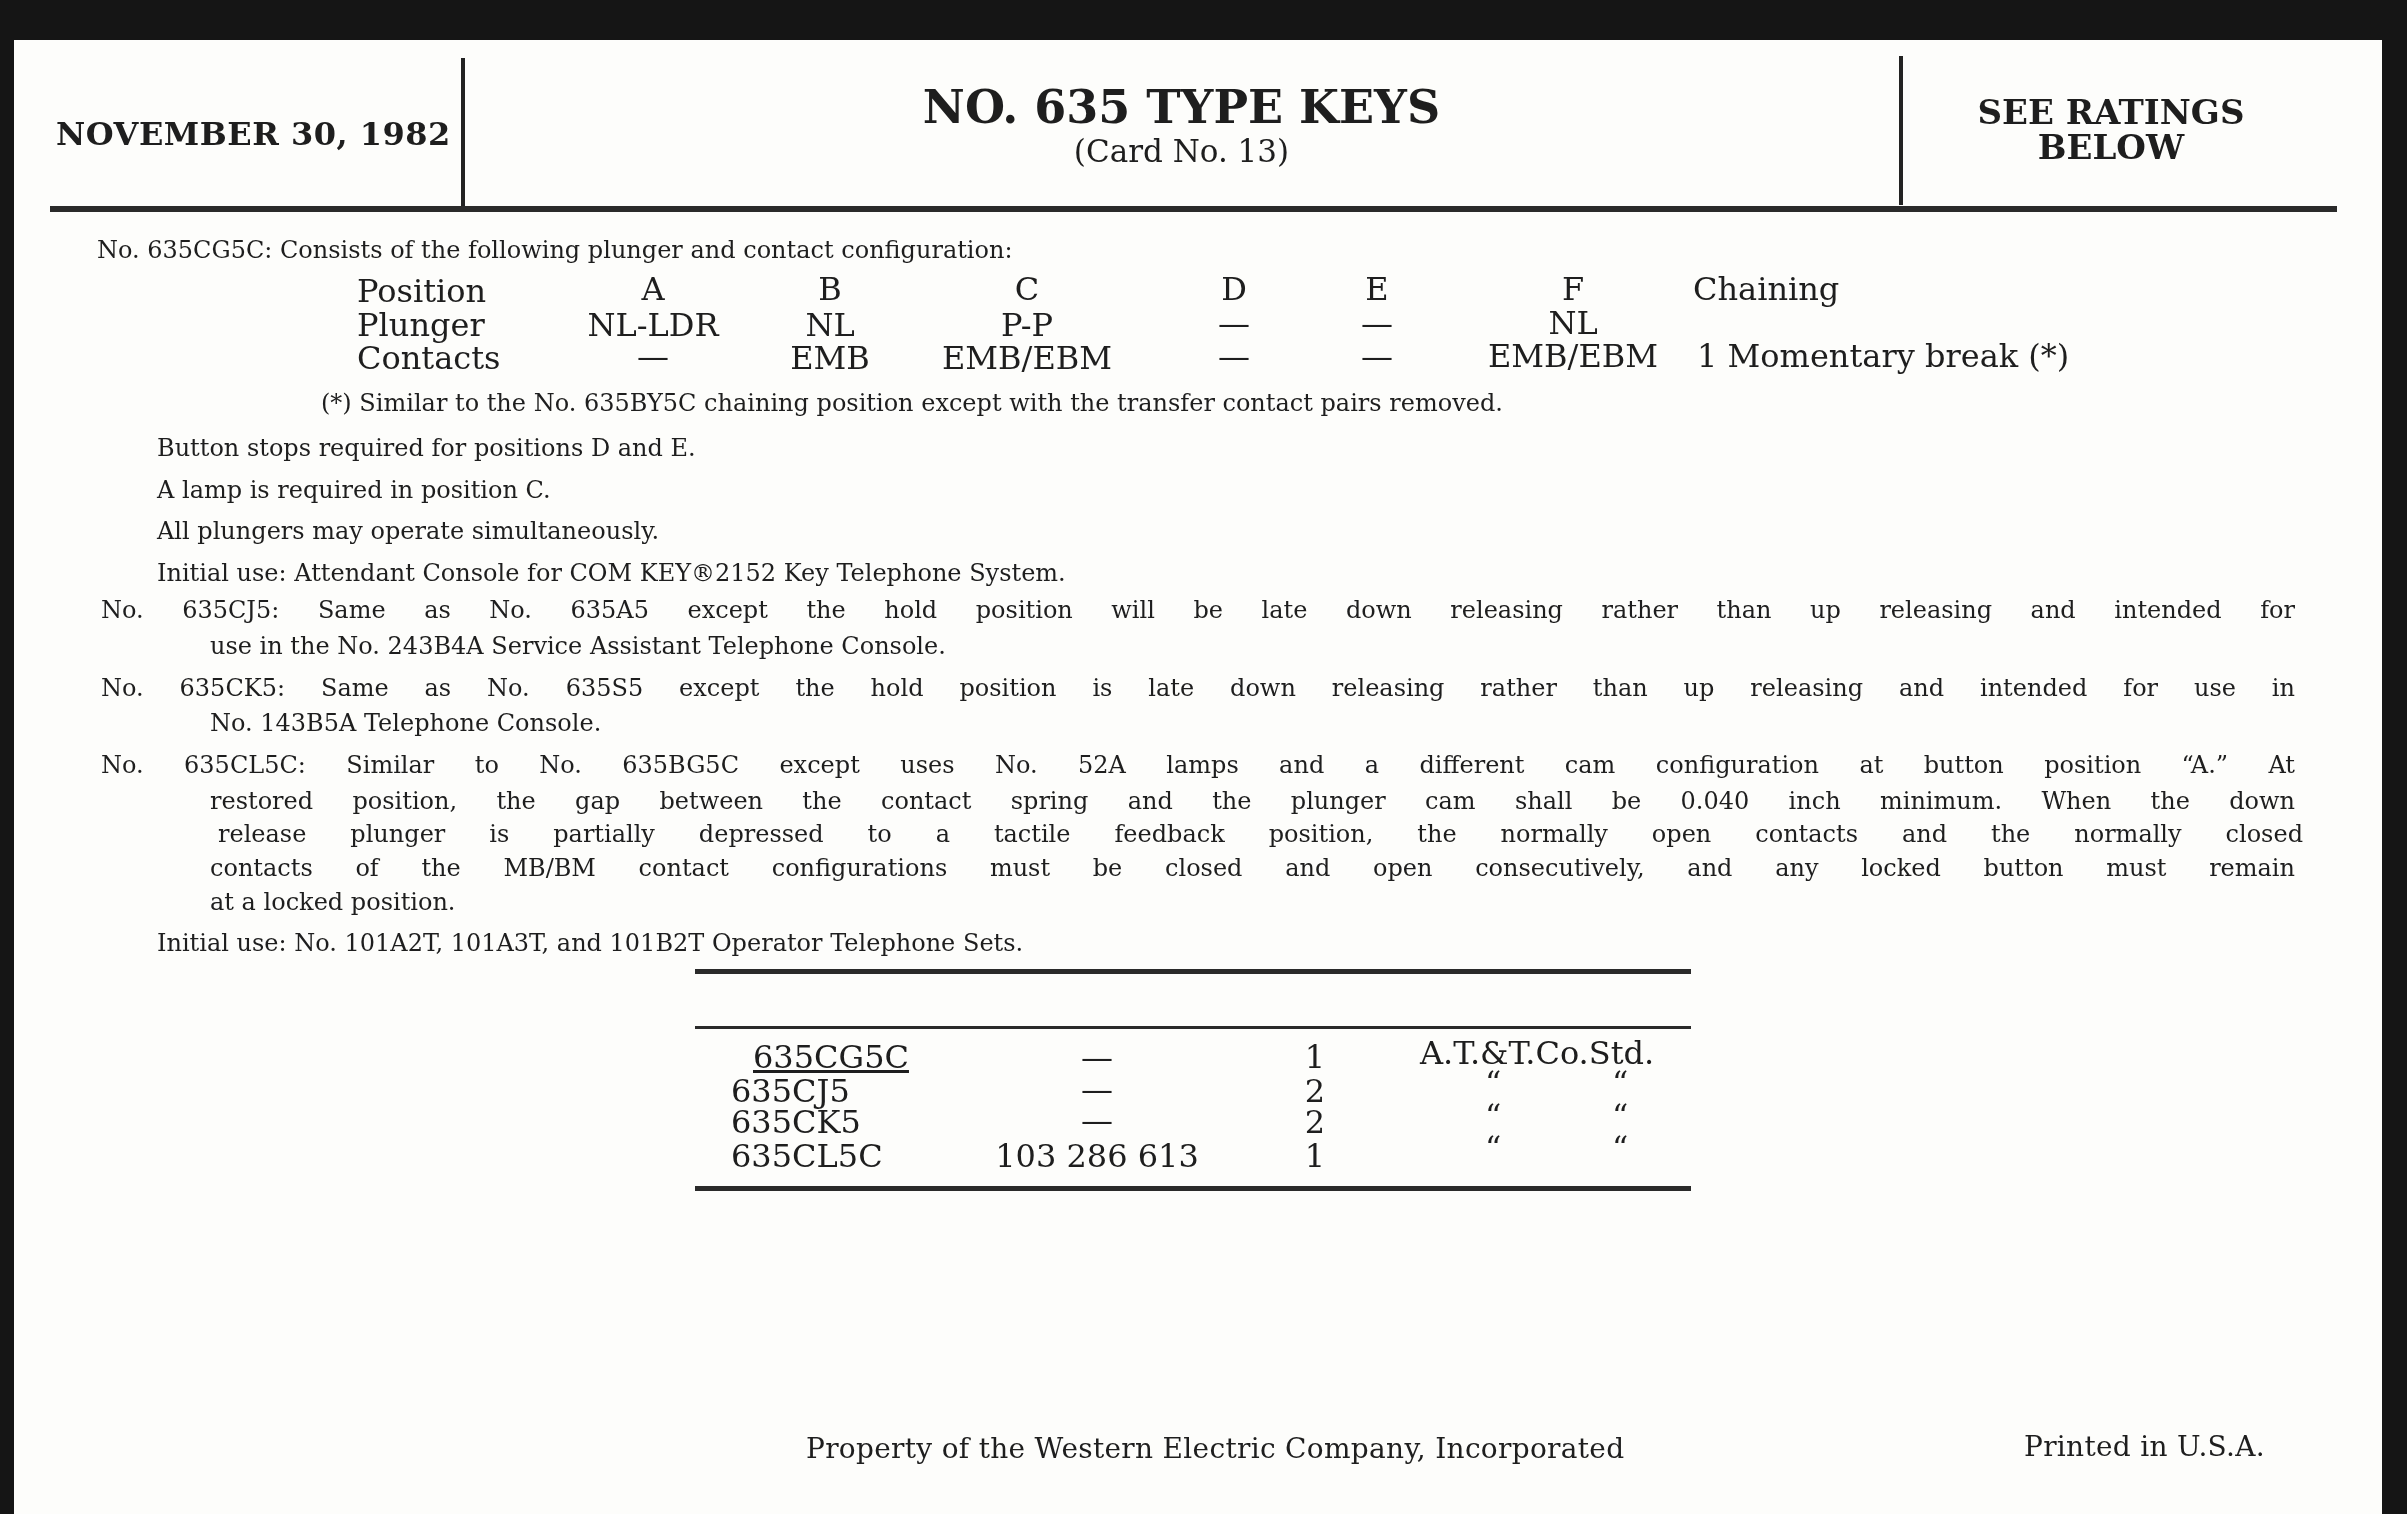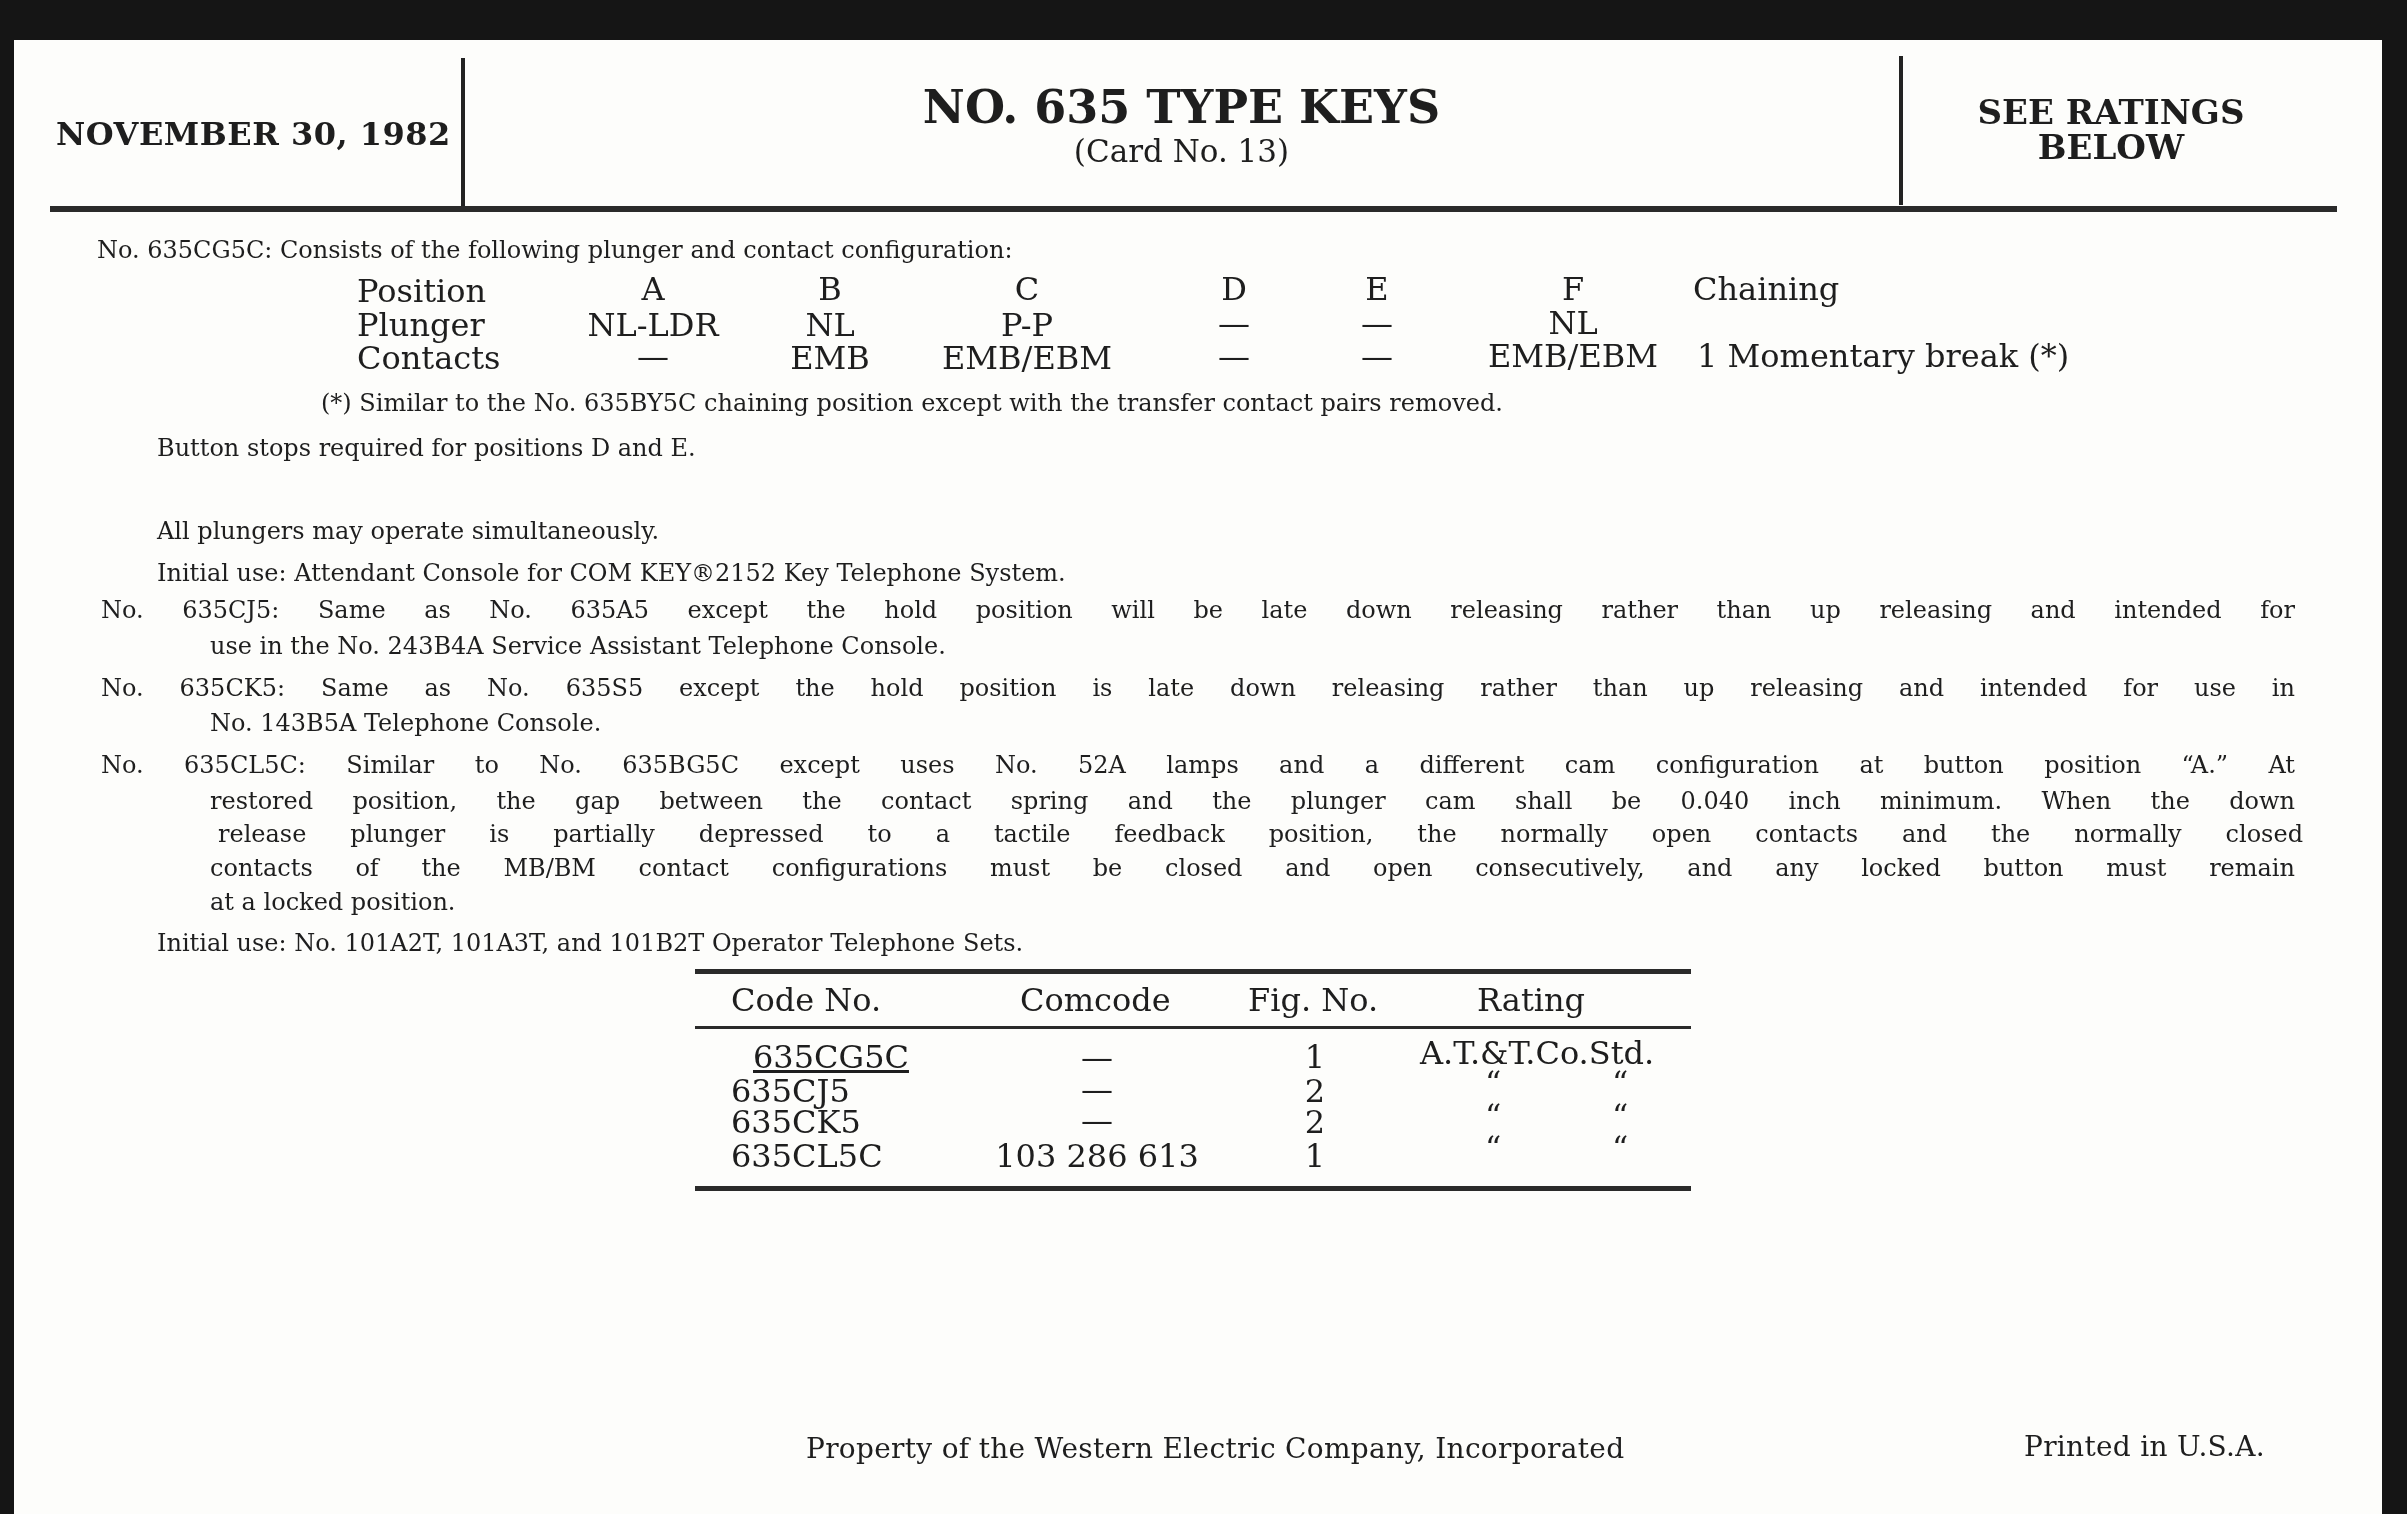--- a/index.html
+++ b/index.html
@@ -90,43 +90,38 @@
     <span class="cell" style="left:1519px; top:32px;">NL</span>
     <span class="cell" style="left:1519px; top:65px;">EMB/EBM</span>
 
     <span class="lbl" style="left:1639px; top:-2px;">Chaining</span>
     <span class="lbl" style="left:1643px; top:65px;">1 Momentary break (*)</span>
   </div>
 
   <div class="line" style="left:307px; top:345px;">(*) Similar to the No. 635BY5C chaining position except with the transfer contact pairs removed.</div>
 
   <div class="line" style="left:143px; top:390px;">Button stops required for positions D and E.</div>
+  <div class="line" style="left:143px; top:432px;">A lamp is required in position C.</div>
   <div class="line" style="left:143px; top:473px;">All plungers may operate simultaneously.</div>
   <div class="line" style="left:143px; top:515px;">Initial use: Attendant Console for COM KEY®2152 Key Telephone System.</div>
 
   <div class="line just" style="left:87px; top:552px; width:2194px;">No. 635CJ5: Same as No. 635A5 except the hold position will be late down releasing rather than up releasing and intended for</div>
   <div class="line" style="left:196px; top:588px;">use in the No. 243B4A Service Assistant Telephone Console.</div>
 
   <div class="line just" style="left:87px; top:630px; width:2194px;">No. 635CK5: Same as No. 635S5 except the hold position is late down releasing rather than up releasing and intended for use in</div>
   <div class="line" style="left:196px; top:665px;">No. 143B5A Telephone Console.</div>
 
   <div class="line just" style="left:87px; top:707px; width:2194px;">No. 635CL5C: Similar to No. 635BG5C except uses No. 52A lamps and a different cam configuration at button position “A.” At</div>
   <div class="line just" style="left:196px; top:743px; width:2085px;">restored position, the gap between the contact spring and the plunger cam shall be 0.040 inch minimum. When the down</div>
   <div class="line just" style="left:196px; top:776px; width:2085px;margin-left:8px;">release plunger is partially depressed to a tactile feedback position, the normally open contacts and the normally closed</div>
   <div class="line just" style="left:196px; top:810px; width:2085px;">contacts of the MB/BM contact configurations must be closed and open consecutively, and any locked button must remain</div>
   <div class="line" style="left:196px; top:844px;">at a locked position.</div>
   <div class="line" style="left:143px; top:885px;">Initial use: No. 101A2T, 101A3T, and 101B2T Operator Telephone Sets.</div>
 
   <div class="tbl-rule" style="top:929px; height:5px;"></div>
-  <div class="tbl" style="left:0; top:939px; width:2368px; height:40px;">
-    <span class="c" style="left:717px; top:4px;">Code No.</span>
-    <span class="c" style="left:1006px; top:4px;">Comcode</span>
-    <span class="c" style="left:1234px; top:4px;">Fig. No.</span>
-    <span class="c" style="left:1463px; top:4px;">Rating</span>
-  </div>
   <div class="tbl-rule" style="top:986px; height:3px;"></div>
 
   <div class="tbl" style="left:0; top:1000px; width:2368px; height:149px;">
 
     <span class="c" style="left:739px; top:0;text-decoration:underline;">635CG5C</span>
     <span class="c ctr" style="left:1083px; top:0;">—</span>
     <span class="c ctr" style="left:1301px; top:0;">1</span>
     <span class="c" style="left:1406px; top:-4px;">A.T.&amp;T.Co.Std.</span>
 
     <span class="c" style="left:717px; top:34px;">635CJ5</span>

